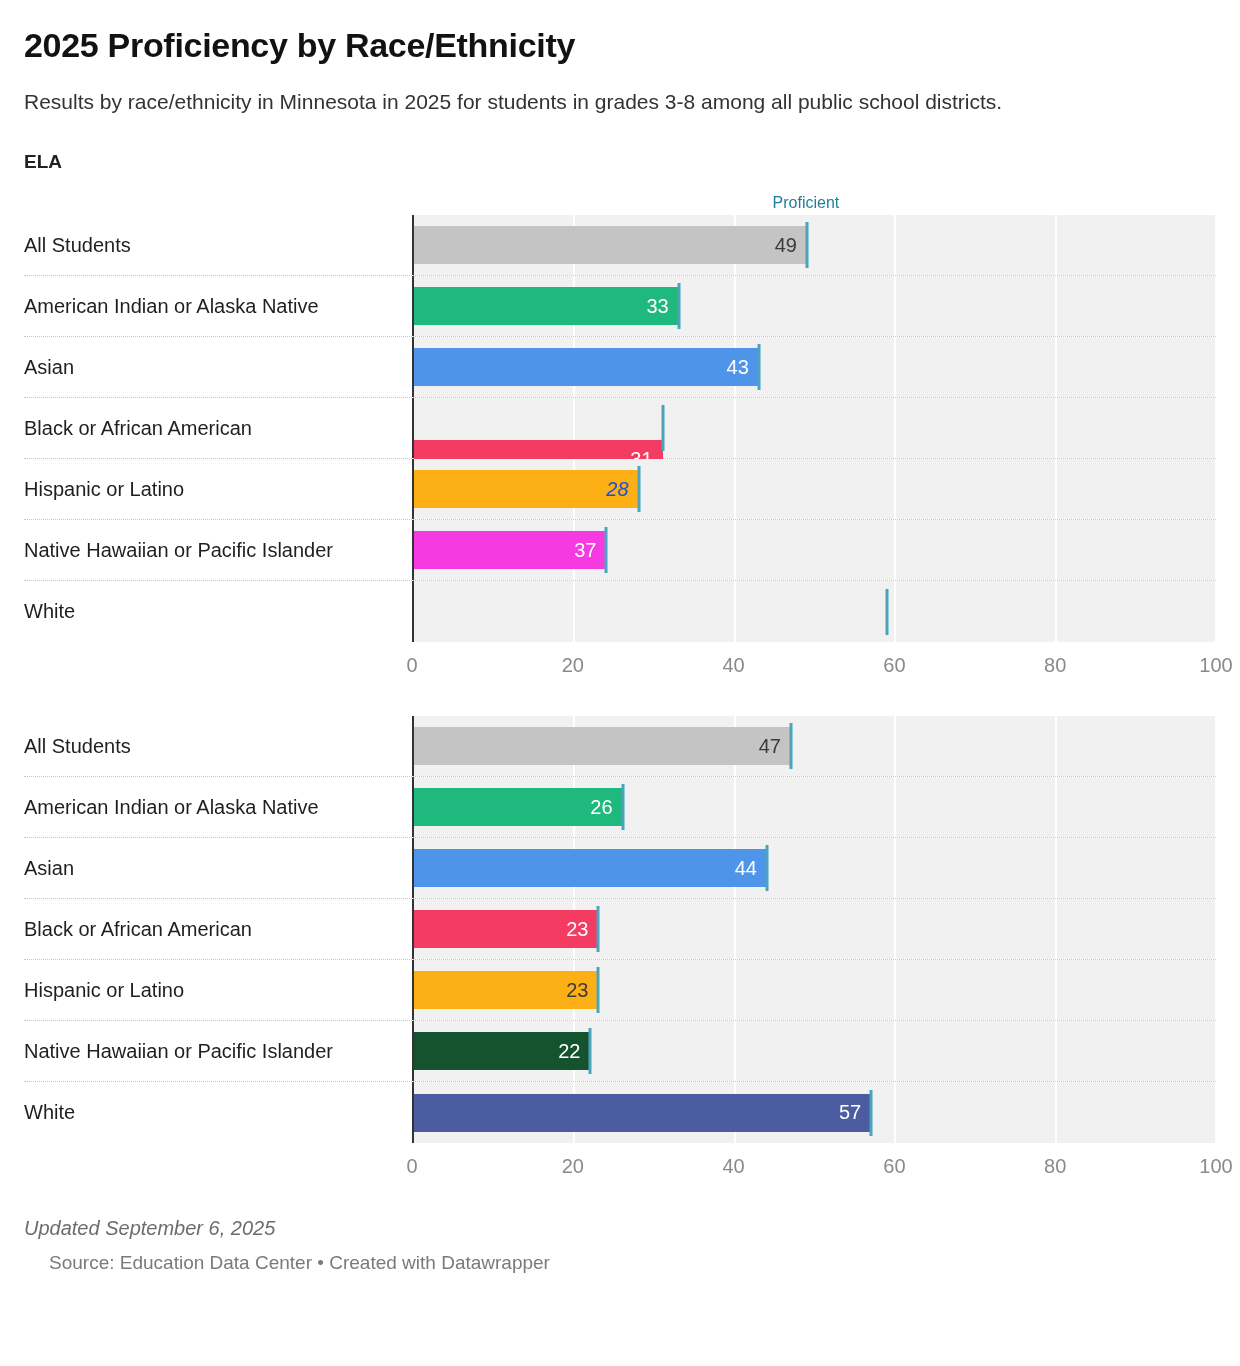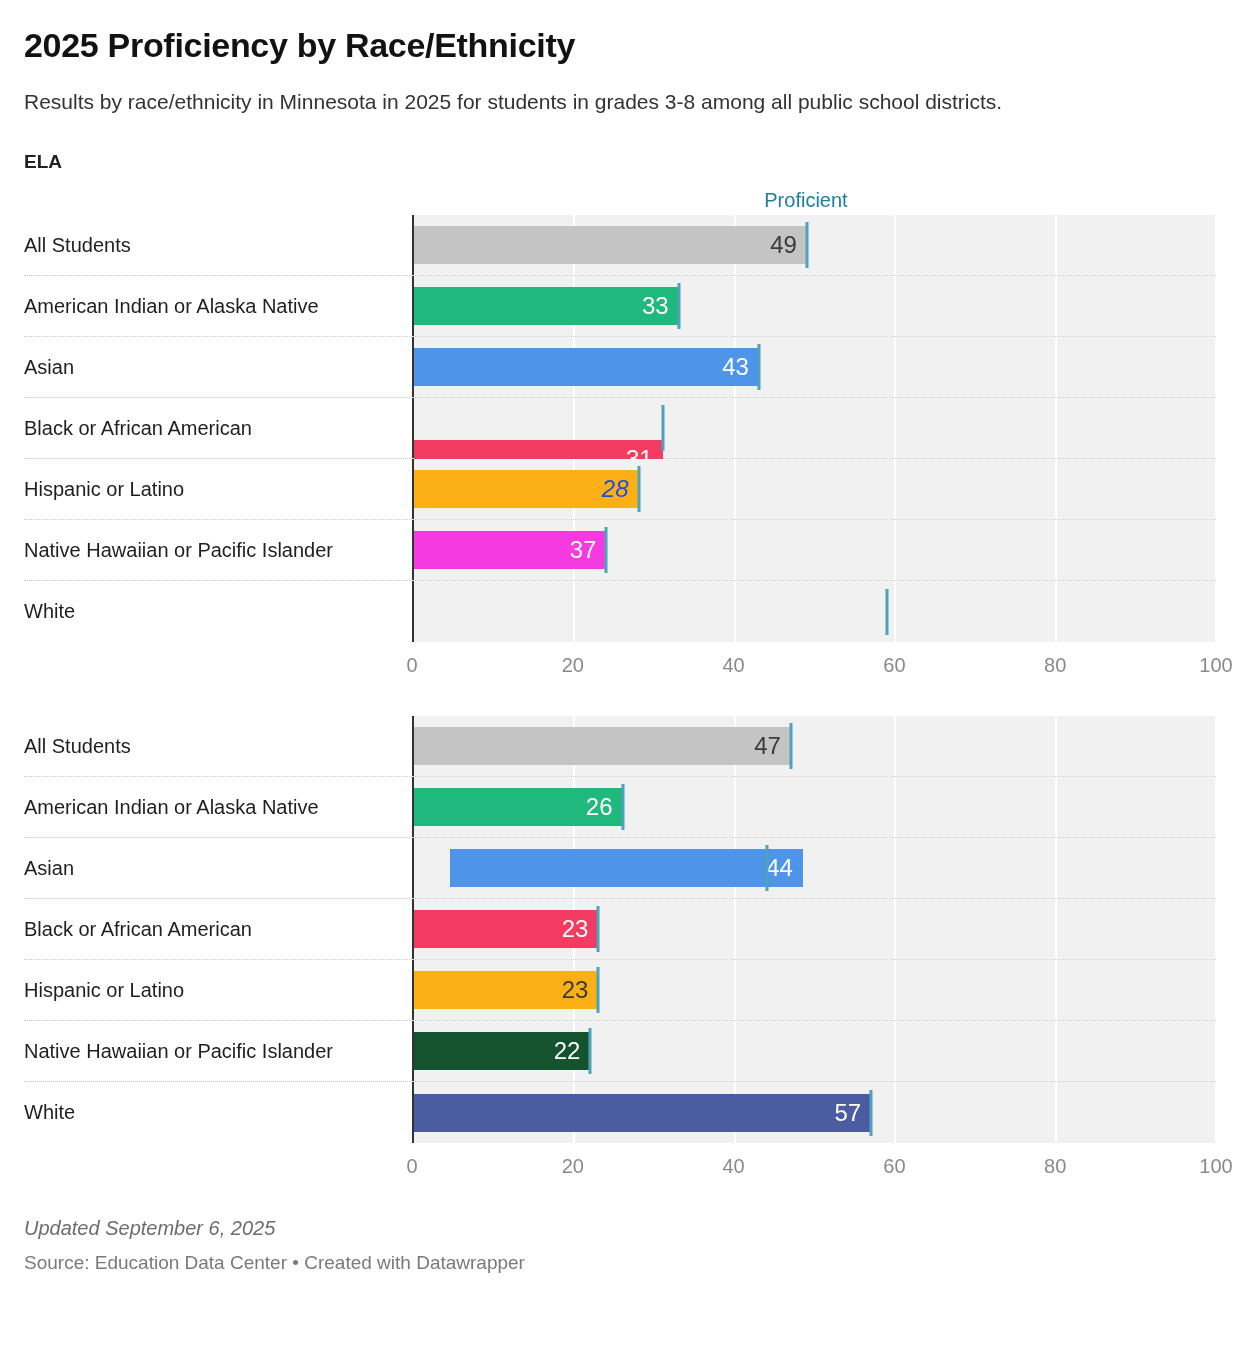--- a/index.html
+++ b/index.html
@@ -39,21 +39,21 @@
 
   .marker-header {
     position: relative;
     height: 32px;
     margin-left: 388px;
   }
   .marker-label {
     position: absolute;
     bottom: 3px;
     transform: translateX(-50%);
-    font-size: 20px;
+    font-size: 16px;
     color: #1a7fa0;
     white-space: nowrap;
   }
 
   .rows { width: 100%; }
   .row {
     display: flex;
     align-items: stretch;
     height: 61px;
     border-bottom: 1px dotted #c7c7c7;
@@ -88,21 +88,21 @@
     position: absolute;
     left: 0;
     top: 50%;
     transform: translateY(-50%);
     height: 38px;
     display: flex;
     align-items: center;
     justify-content: flex-end;
   }
   .val {
-    font-size: 24px;
+    font-size: 20px;
     padding-right: 10px;
     white-space: nowrap;
   }
   .marker {
     position: absolute;
     top: 50%;
     transform: translate(-50%, -50%);
     height: 46px;
     width: 3px;
   }
@@ -118,21 +118,21 @@
     color: #8a8a8a;
   }
 
   .footer { margin-top: 14px; }
   .updated-note {
     font-style: italic;
     font-size: 20px;
     color: #6c6c6c;
     margin-bottom: 12px;
   }
-  .source-note { font-size: 19px; color: #7a7a7a; }
+  .source-note { font-size: 19px; color: #7a7a7a; margin-left: 25px; }
   .source-note .attribution { color: #7a7a7a; text-decoration: none; cursor: pointer; }
 </style>
 </head>
 <body>
 
 <div class="page">
   <h1 class="chart-title">2025 Proficiency by Race/Ethnicity</h1>
   <p class="chart-subtitle">Results by race/ethnicity in Minnesota in 2025 for students in grades 3-8 among all public school districts.</p>
 
   <div id="charts">
@@ -281,21 +281,21 @@
             </div>
           </div>
           <div class="row">
             <div class="cat-label">Asian</div>
             <div class="track">
               <div class="grid" style="left: 20%;"></div>
               <div class="grid" style="left: 40%;"></div>
               <div class="grid" style="left: 60%;"></div>
               <div class="grid" style="left: 80%;"></div>
               <div class="grid" style="left: 100%;"></div>
-              <div class="bar" style="width: 44%; background: rgb(78, 149, 233); margin-left: 36px;">
+              <div class="bar" style="width: 44%; background: rgb(78, 149, 233);">
                 <span class="val" style="color: rgb(255, 255, 255);">44</span>
               </div>
               <div class="marker" style="left: 44%; background: rgb(75, 163, 189);"></div>
             </div>
           </div>
           <div class="row">
             <div class="cat-label">Black or African American</div>
             <div class="track">
               <div class="grid" style="left: 20%;"></div>
               <div class="grid" style="left: 40%;"></div>

